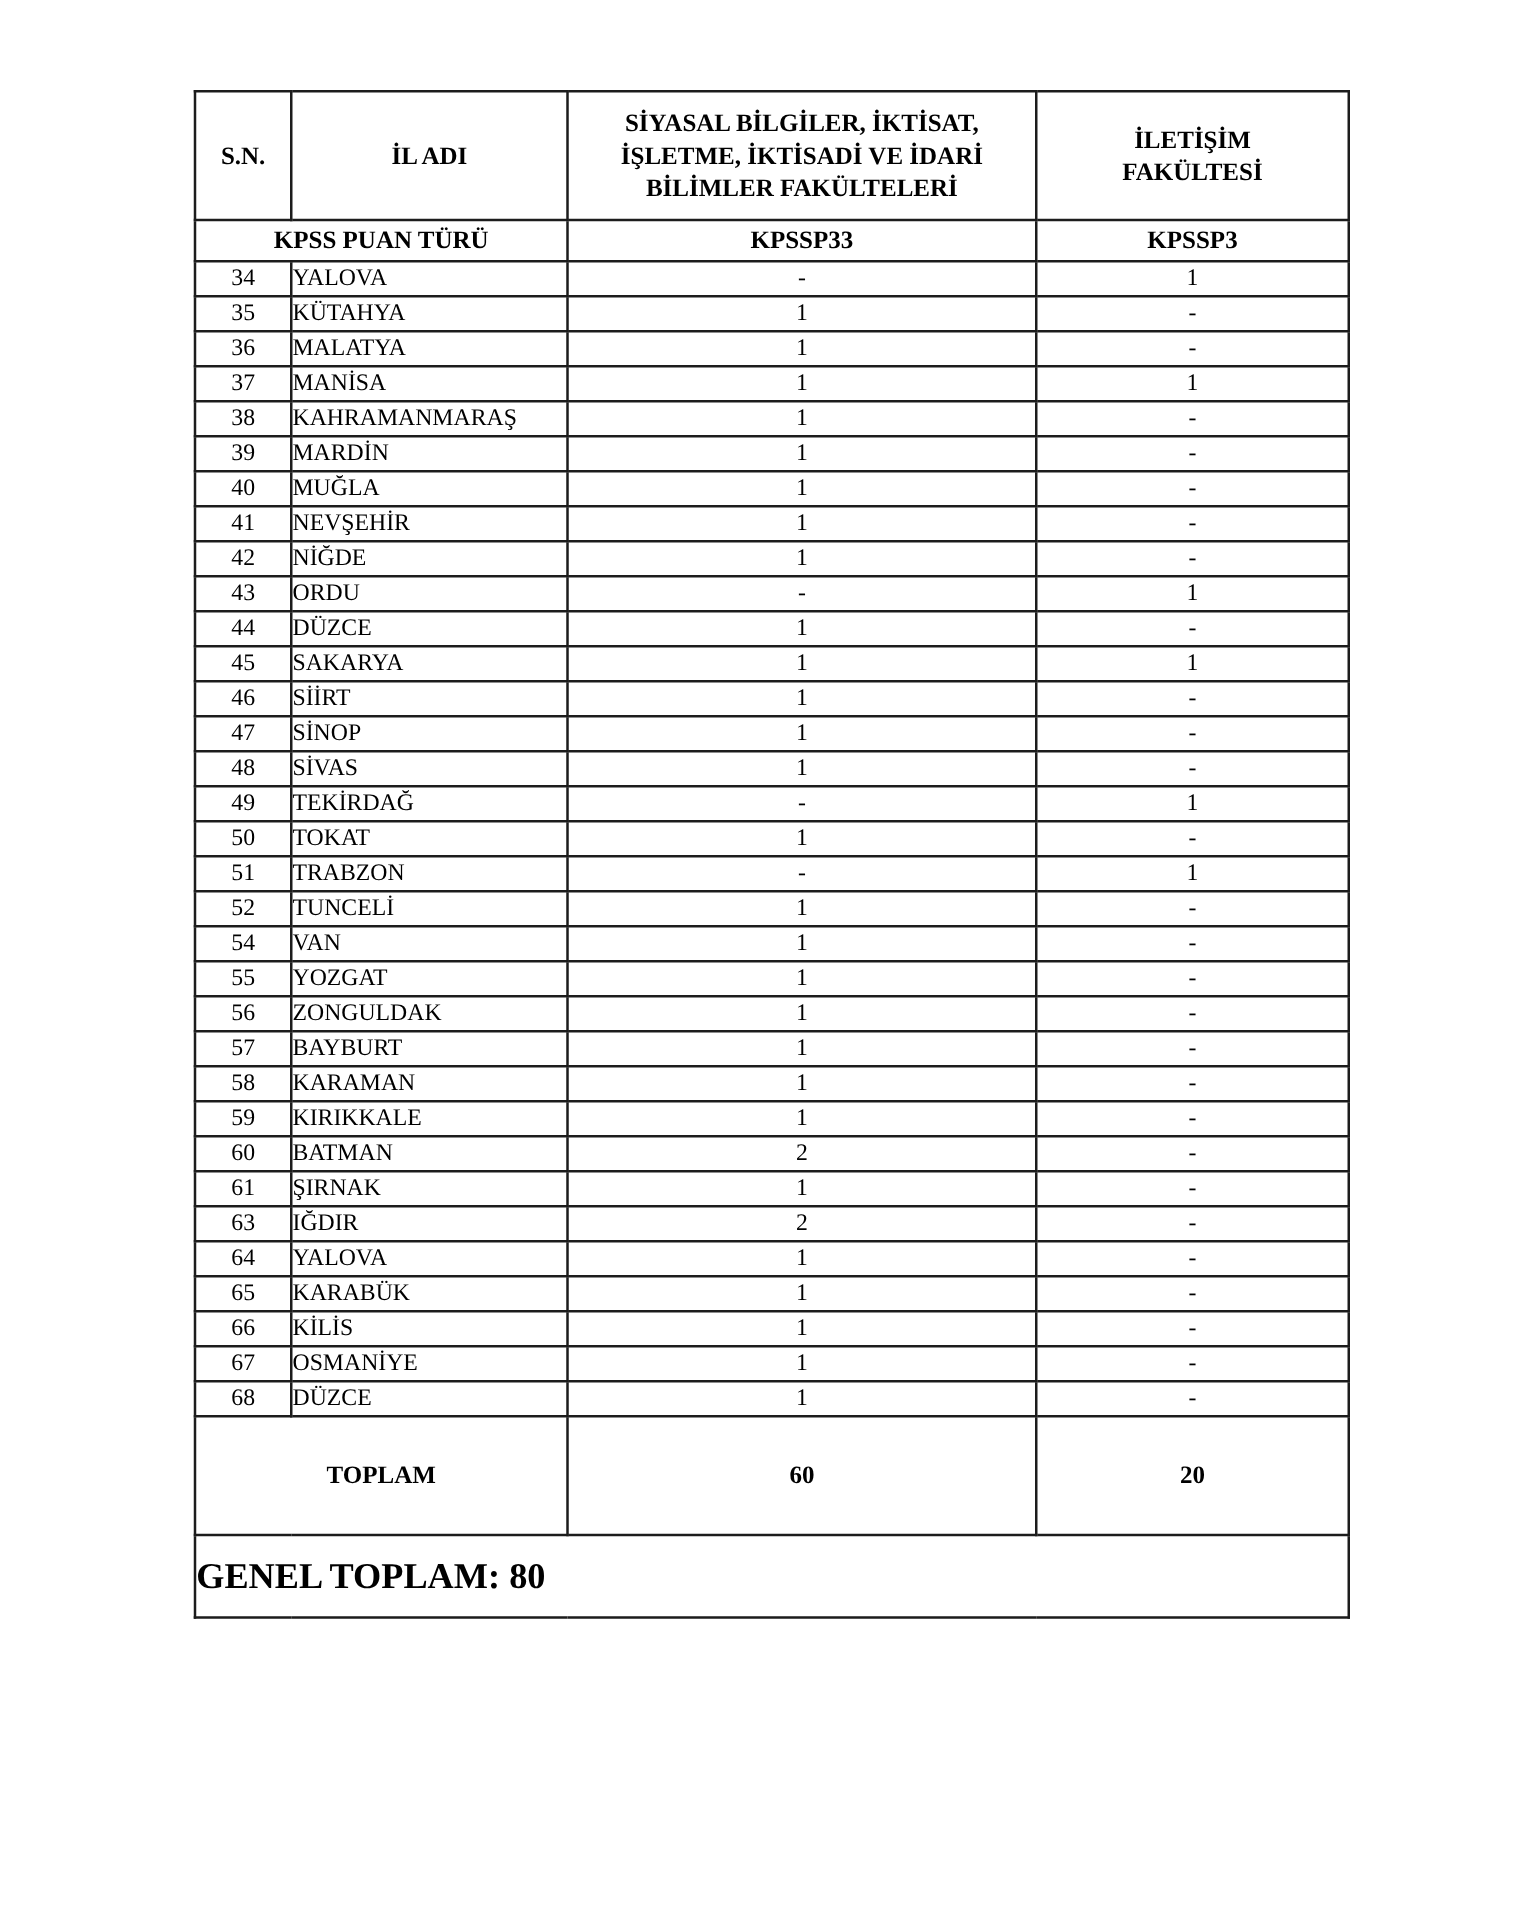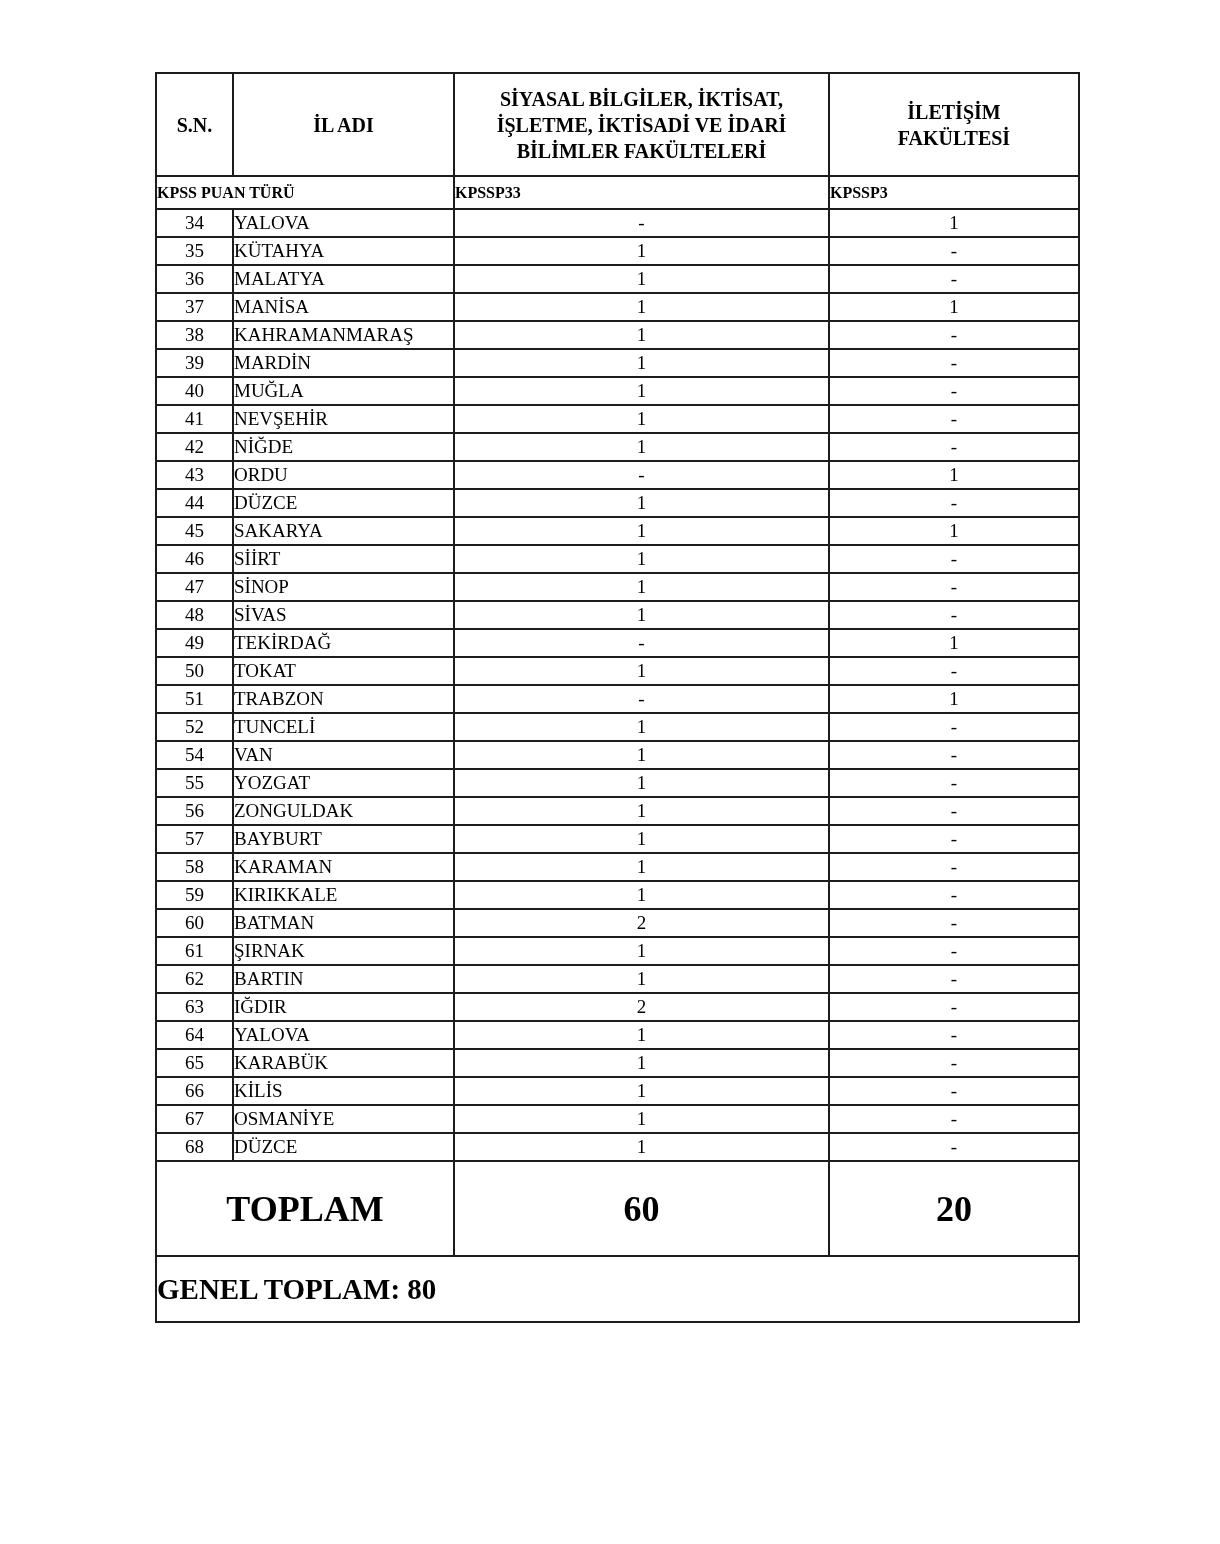--- a/index.html
+++ b/index.html
@@ -42,23 +42,23 @@
 
   tr.head-row-1 th {
     height: 101px;
     font-size: 20px;
     font-weight: bold;
     text-align: center;
     line-height: 1.3;
   }
   tr.head-row-2 th {
     height: 31px;
-    font-size: 16px;
+    font-size: 20px;
     font-weight: bold;
-    text-align: left;
+    text-align: center;
   }
   .wrap-narrow {
     width: 150px;
     margin: 0 auto;
   }
   .wrap-mid {
     width: 330px;
     margin: 0 auto;
   }
   tbody.rows td {
@@ -66,21 +66,21 @@
     font-size: 19px;
     font-weight: normal;
   }
   td.c-sn  { text-align: center; margin-left: 34px; }
   td.c-il  { text-align: left; padding-left: 7px; }
   td.c-p33 { text-align: center; }
   td.c-p3  { text-align: center; }
 
   tr.toplam-row td {
     height: 93px;
-    font-size: 36px;
+    font-size: 20px;
     font-weight: bold;
     text-align: center;
   }
   tr.genel-row td {
     height: 64px;
     font-size: 29px;
     font-weight: bold;
     text-align: left;
   }
 </style>
@@ -269,26 +269,20 @@
           <td class="c-p33">2</td>
           <td class="c-p3">-</td>
         </tr>
         <tr>
           <td class="c-sn">61</td>
           <td class="c-il">ŞIRNAK</td>
           <td class="c-p33">1</td>
           <td class="c-p3">-</td>
         </tr>
         <tr>
-          <td class="c-sn">62</td>
-          <td class="c-il">BARTIN</td>
-          <td class="c-p33">1</td>
-          <td class="c-p3">-</td>
-        </tr>
-        <tr>
           <td class="c-sn">63</td>
           <td class="c-il">IĞDIR</td>
           <td class="c-p33">2</td>
           <td class="c-p3">-</td>
         </tr>
         <tr>
           <td class="c-sn">64</td>
           <td class="c-il">YALOVA</td>
           <td class="c-p33">1</td>
           <td class="c-p3">-</td>

